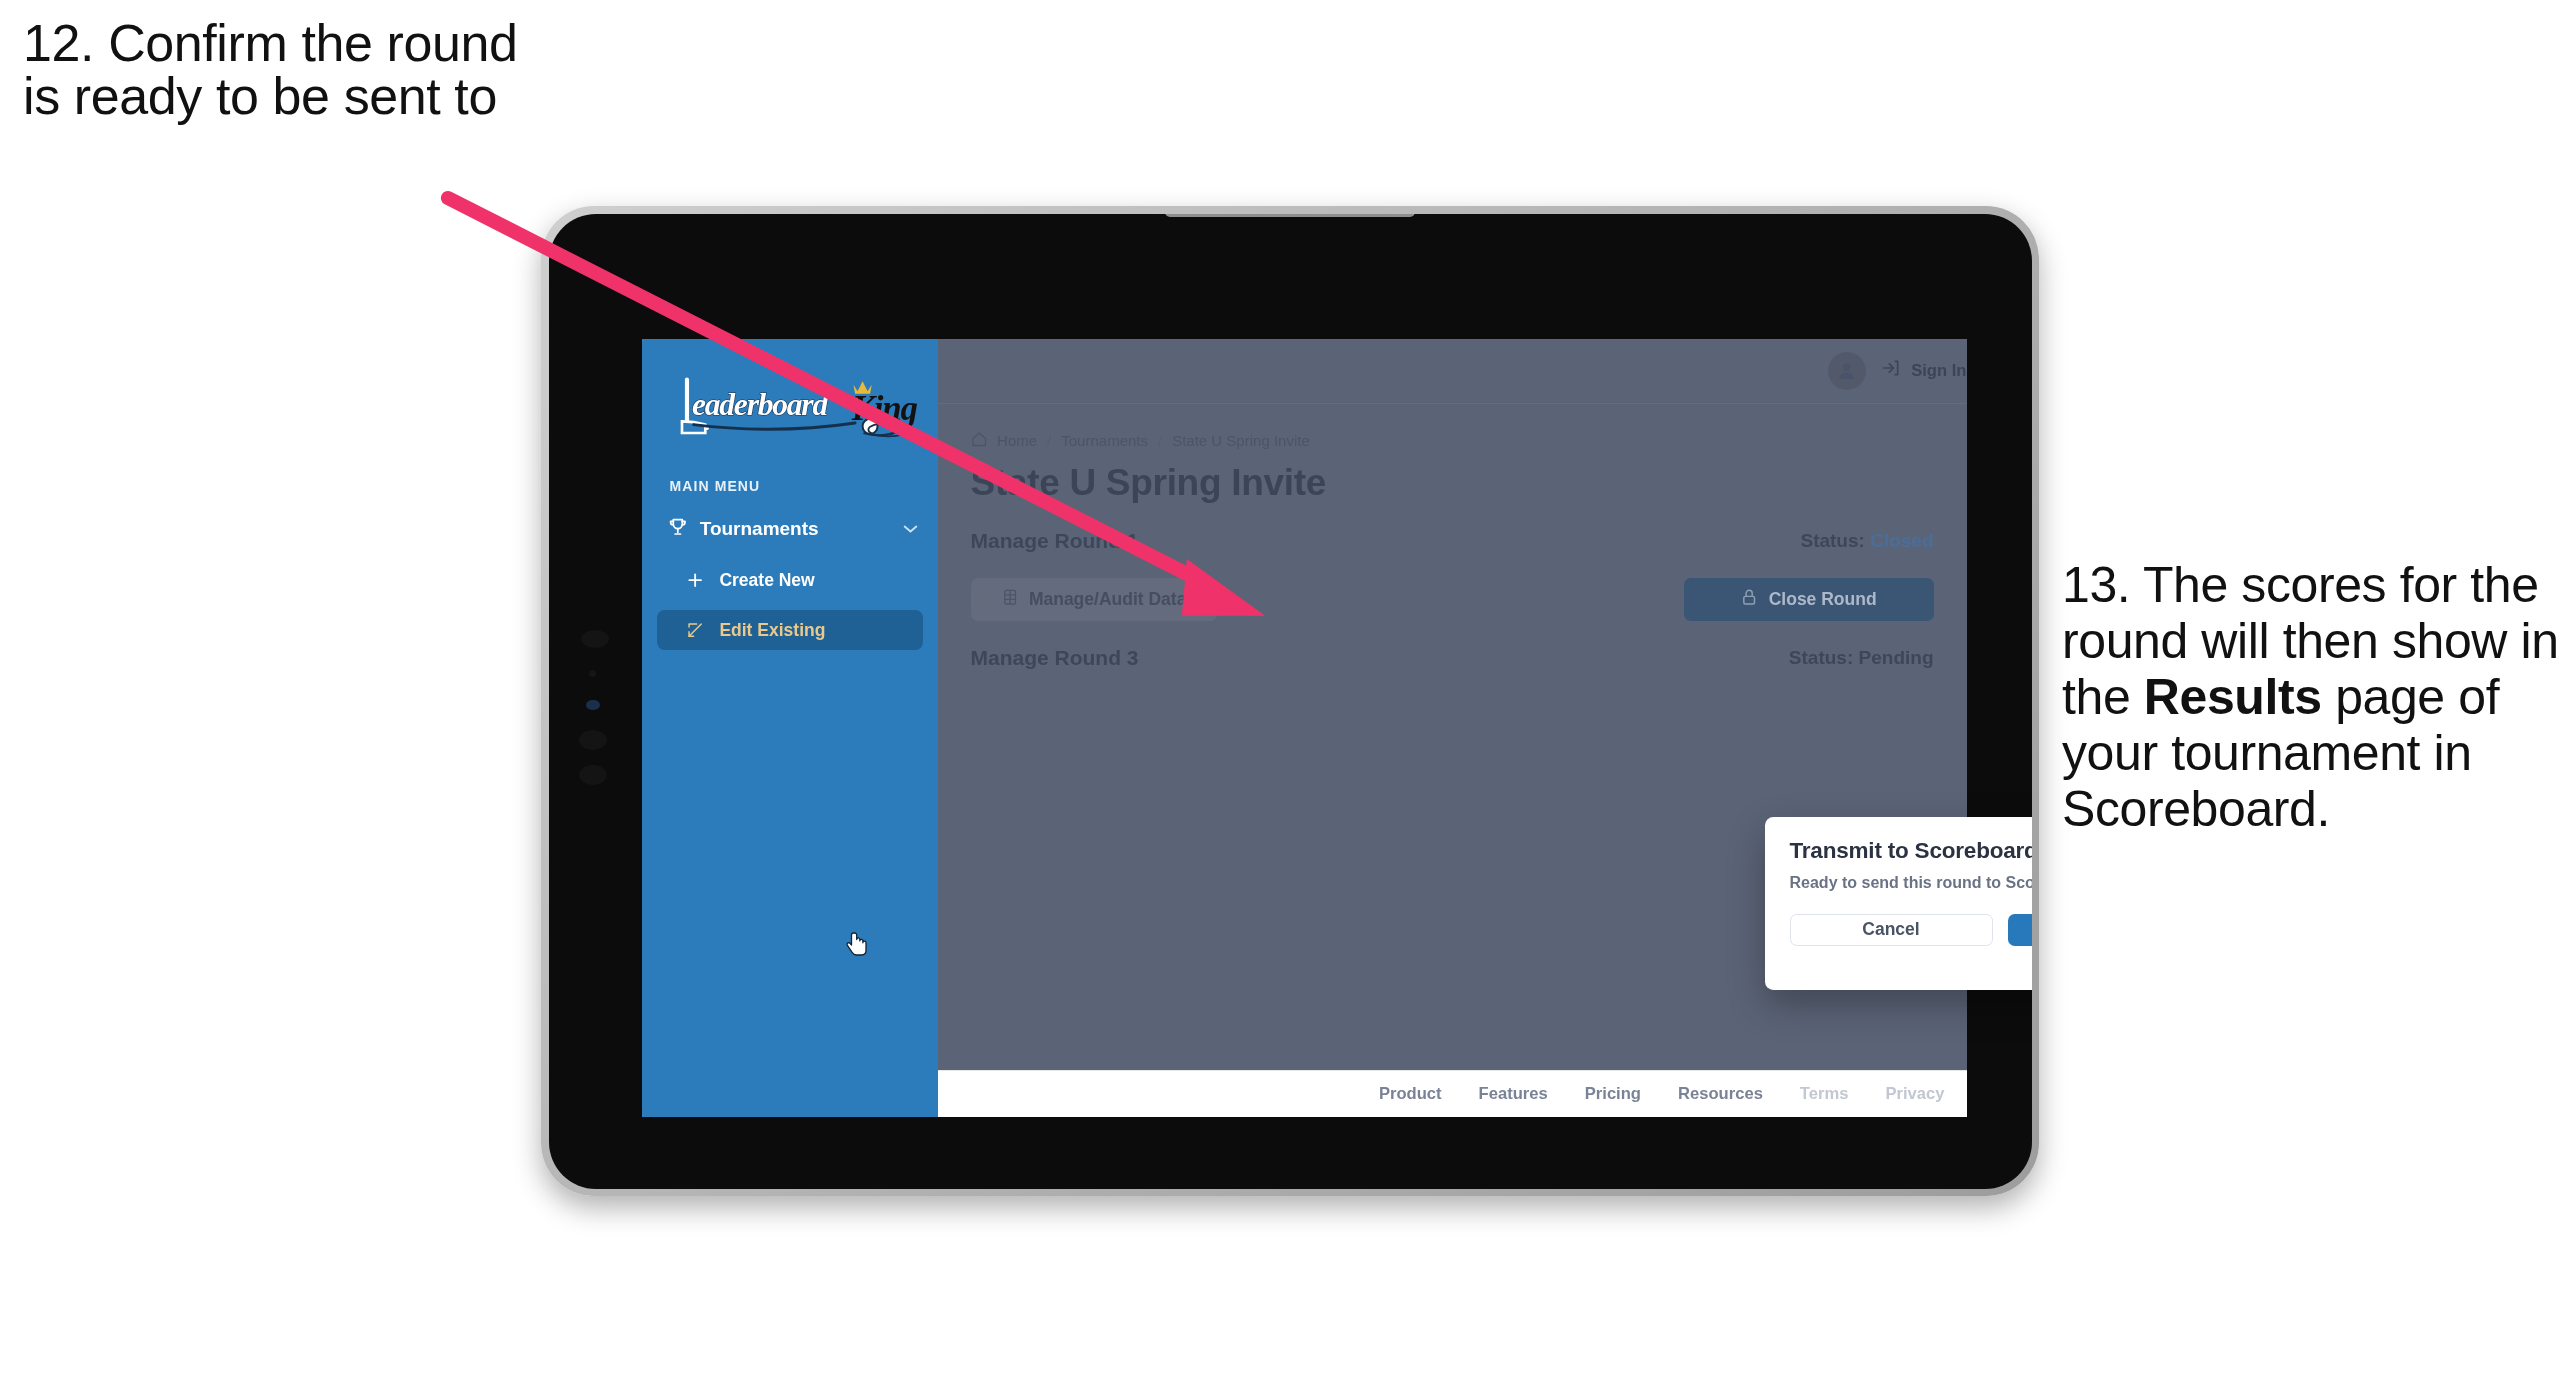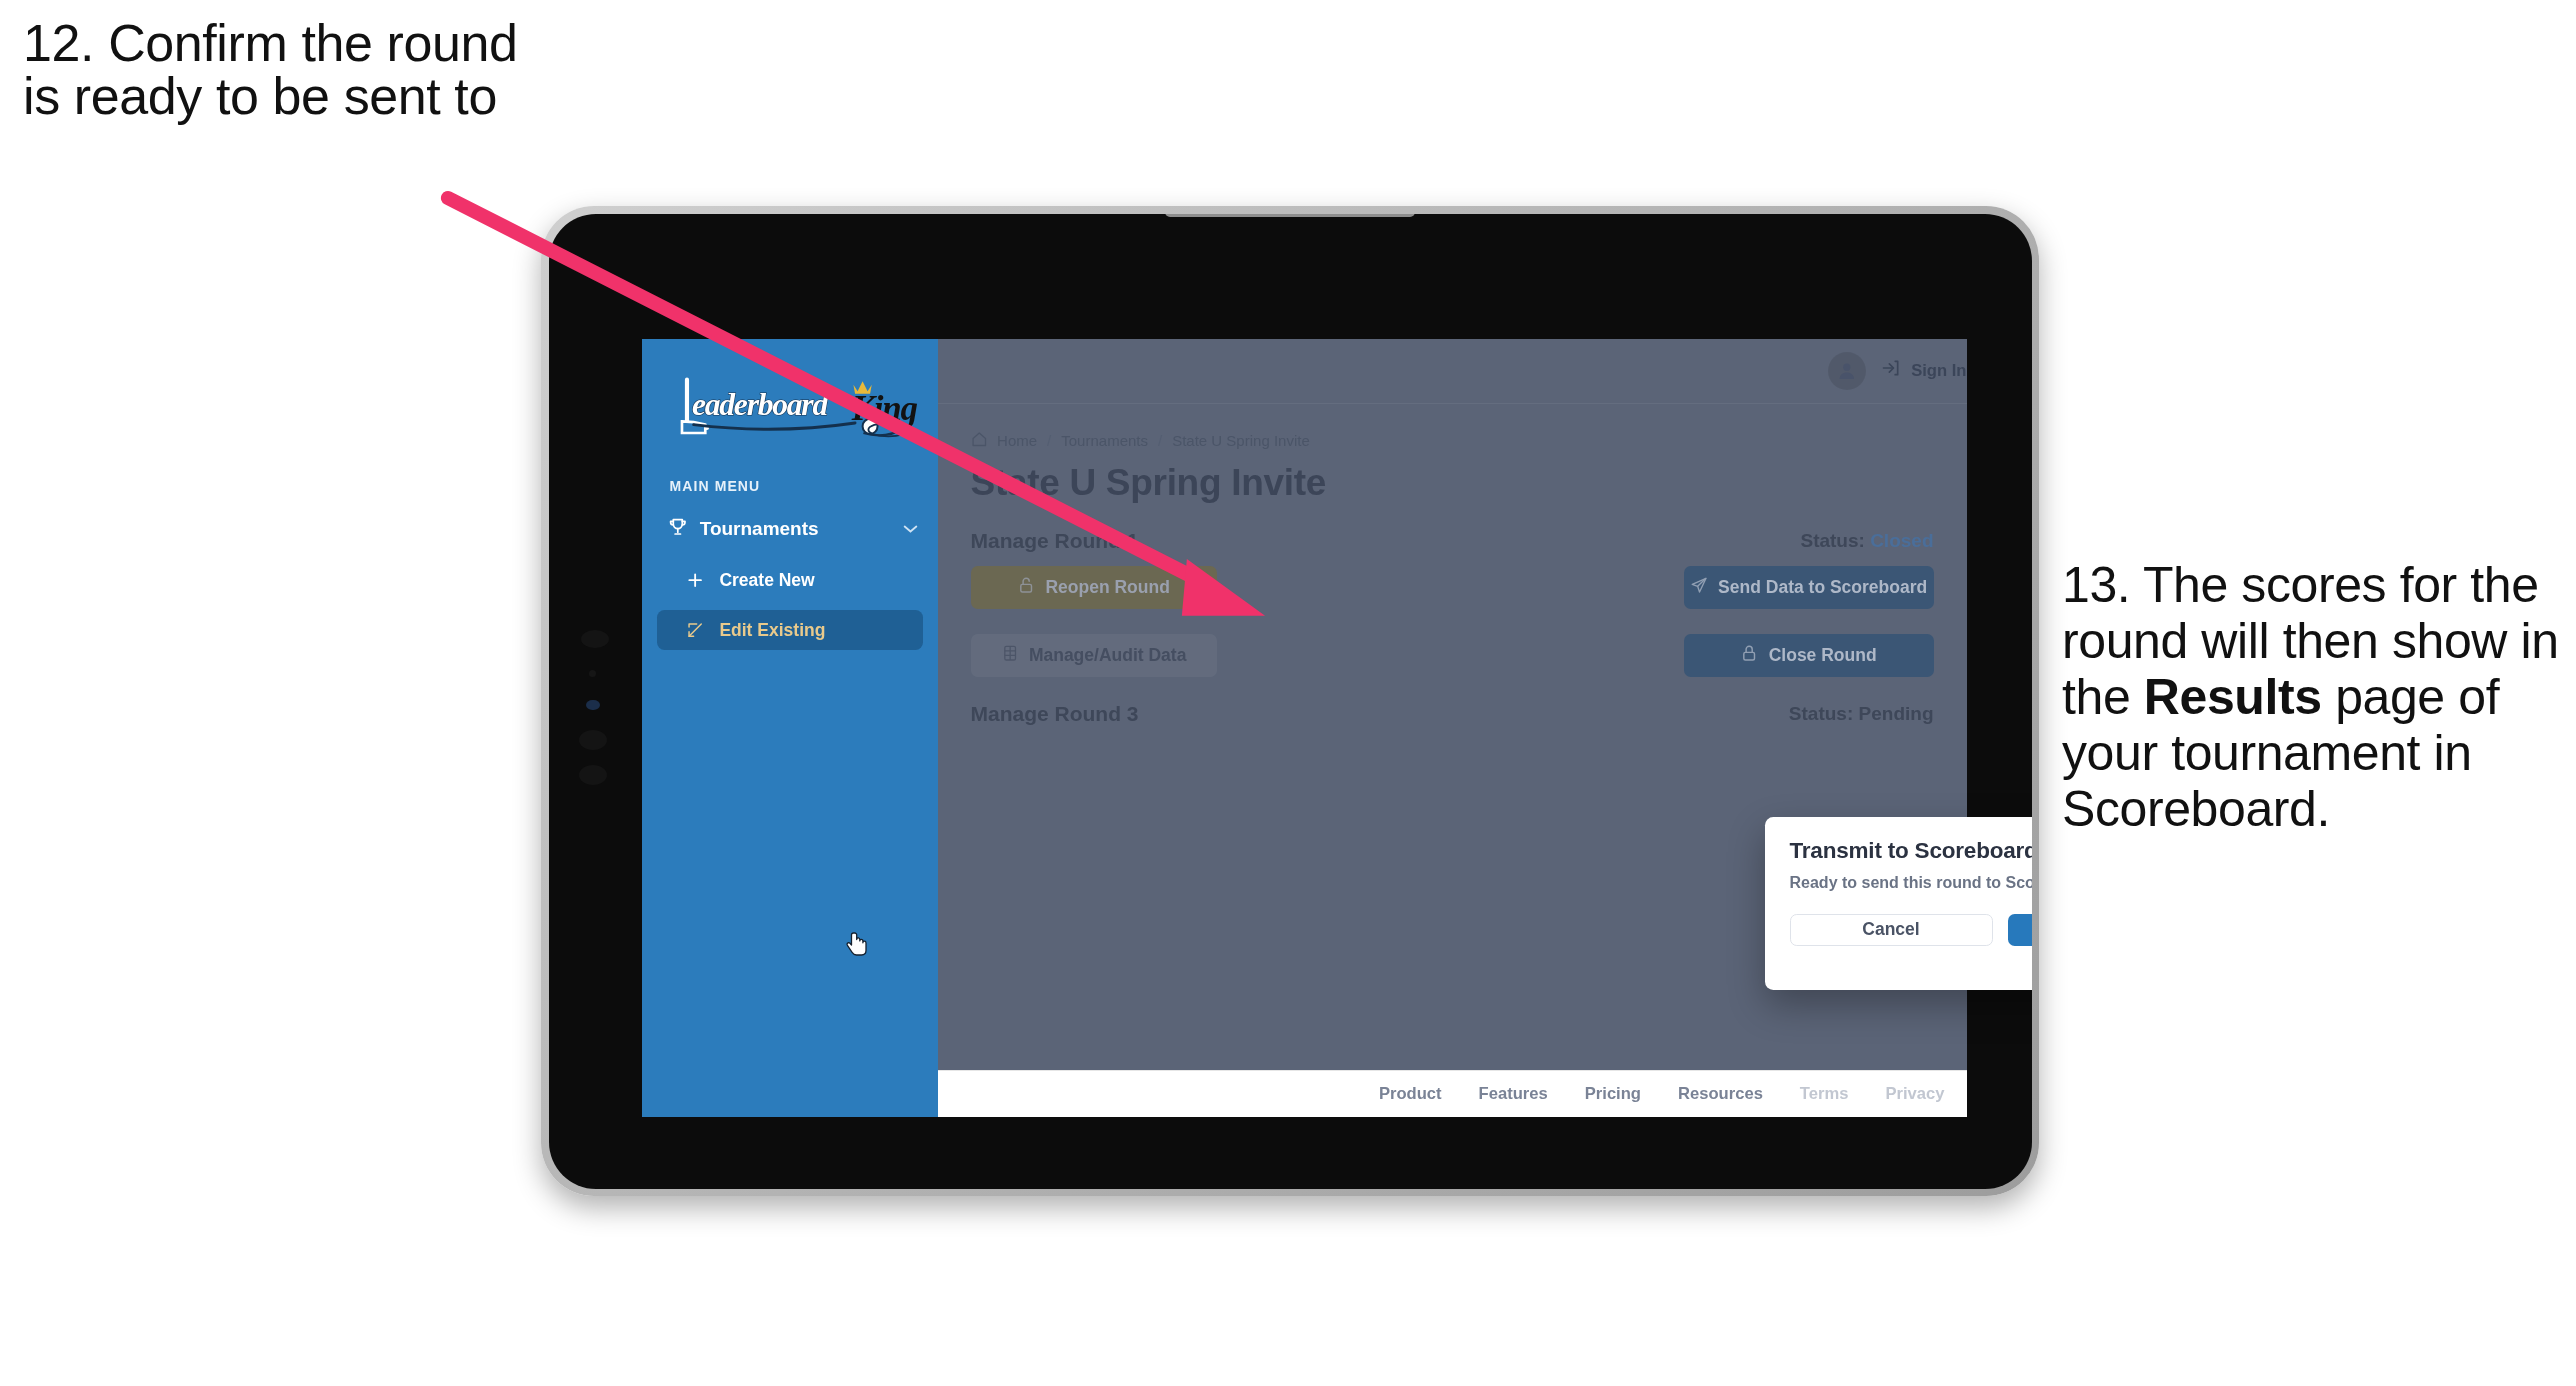--- a/index.html
+++ b/index.html
@@ -294,40 +294,20 @@
             </div>
 
             <div id="page-title">State U Spring Invite</div>
 
             <div class="round-block">
               <div class="round-head">
                 <div class="round-name">Manage Round 1</div>
                 <div class="round-status">
                   <span>Status:</span>
                   <span class="val-closed">Closed</span>
-                </div>
-              </div>
-              <div class="round-actions">
-                <div class="btn btn-olive">
-                  <span>
-                    <svg width="18.3" height="18.3" viewBox="0 0 24 24" fill="none" stroke="#9AA0AE" stroke-width="1.9" stroke-linecap="round" stroke-linejoin="round">
-                      <rect x="5" y="11" width="14" height="10" rx="2"></rect>
-                        <path d="M8 11V7a4 4 0 0 1 8 0"></path>
-                    </svg>
-                  </span>
-                  <span>Reopen Round</span>
-                </div>
-                <div class="btn btn-blue">
-                  <span>
-                    <svg width="18.3" height="18.3" viewBox="0 0 24 24" fill="none" stroke="#AEB8C8" stroke-width="1.8" stroke-linejoin="round">
-                      <path d="M21 3 L3 11 L10 13.5 L12.5 21 Z"></path>
-                        <path d="M21 3 L10 13.5"></path>
-                    </svg>
-                  </span>
-                  <span>Send Data to Scoreboard</span>
                 </div>
               </div>
             </div>
 
             <div class="round-block">
               <div class="round-actions">
                 <div class="btn btn-ghost">
                   <span>
                     <svg width="18.3" height="18.3" viewBox="0 0 24 24" fill="none" stroke="#454E61" stroke-width="1.7">
                       <rect x="5" y="3" width="14" height="18" rx="2"></rect>

